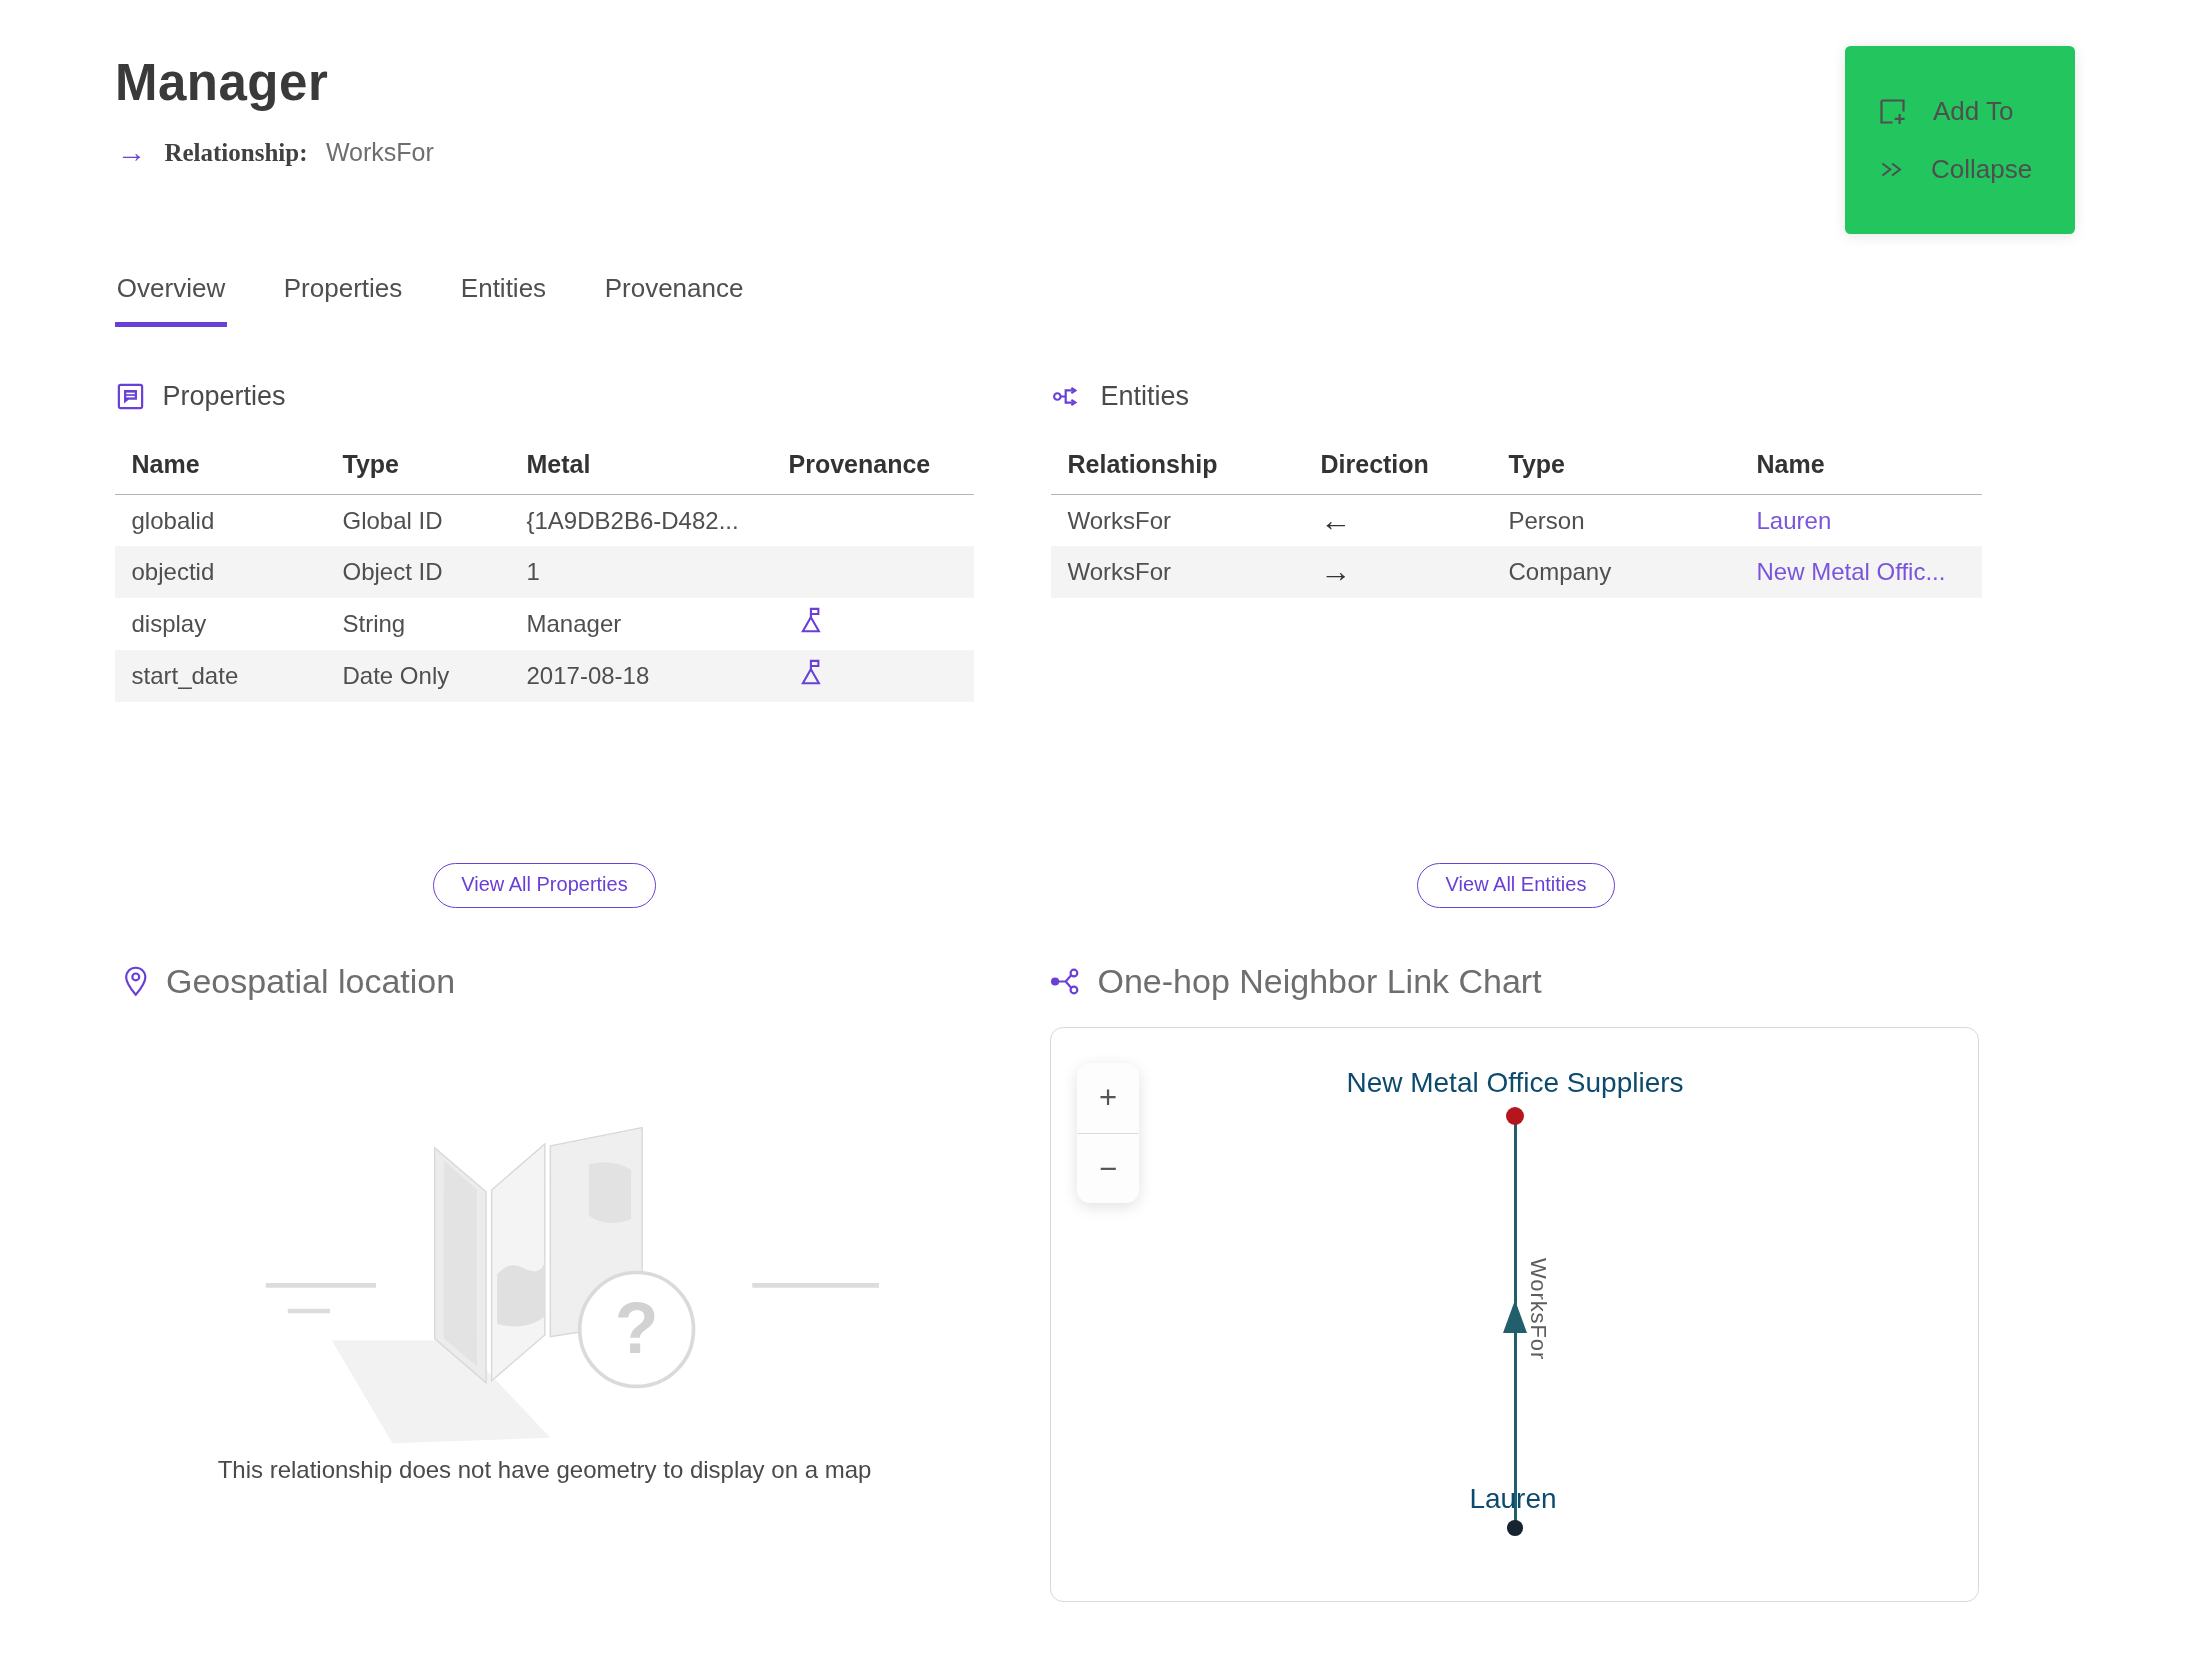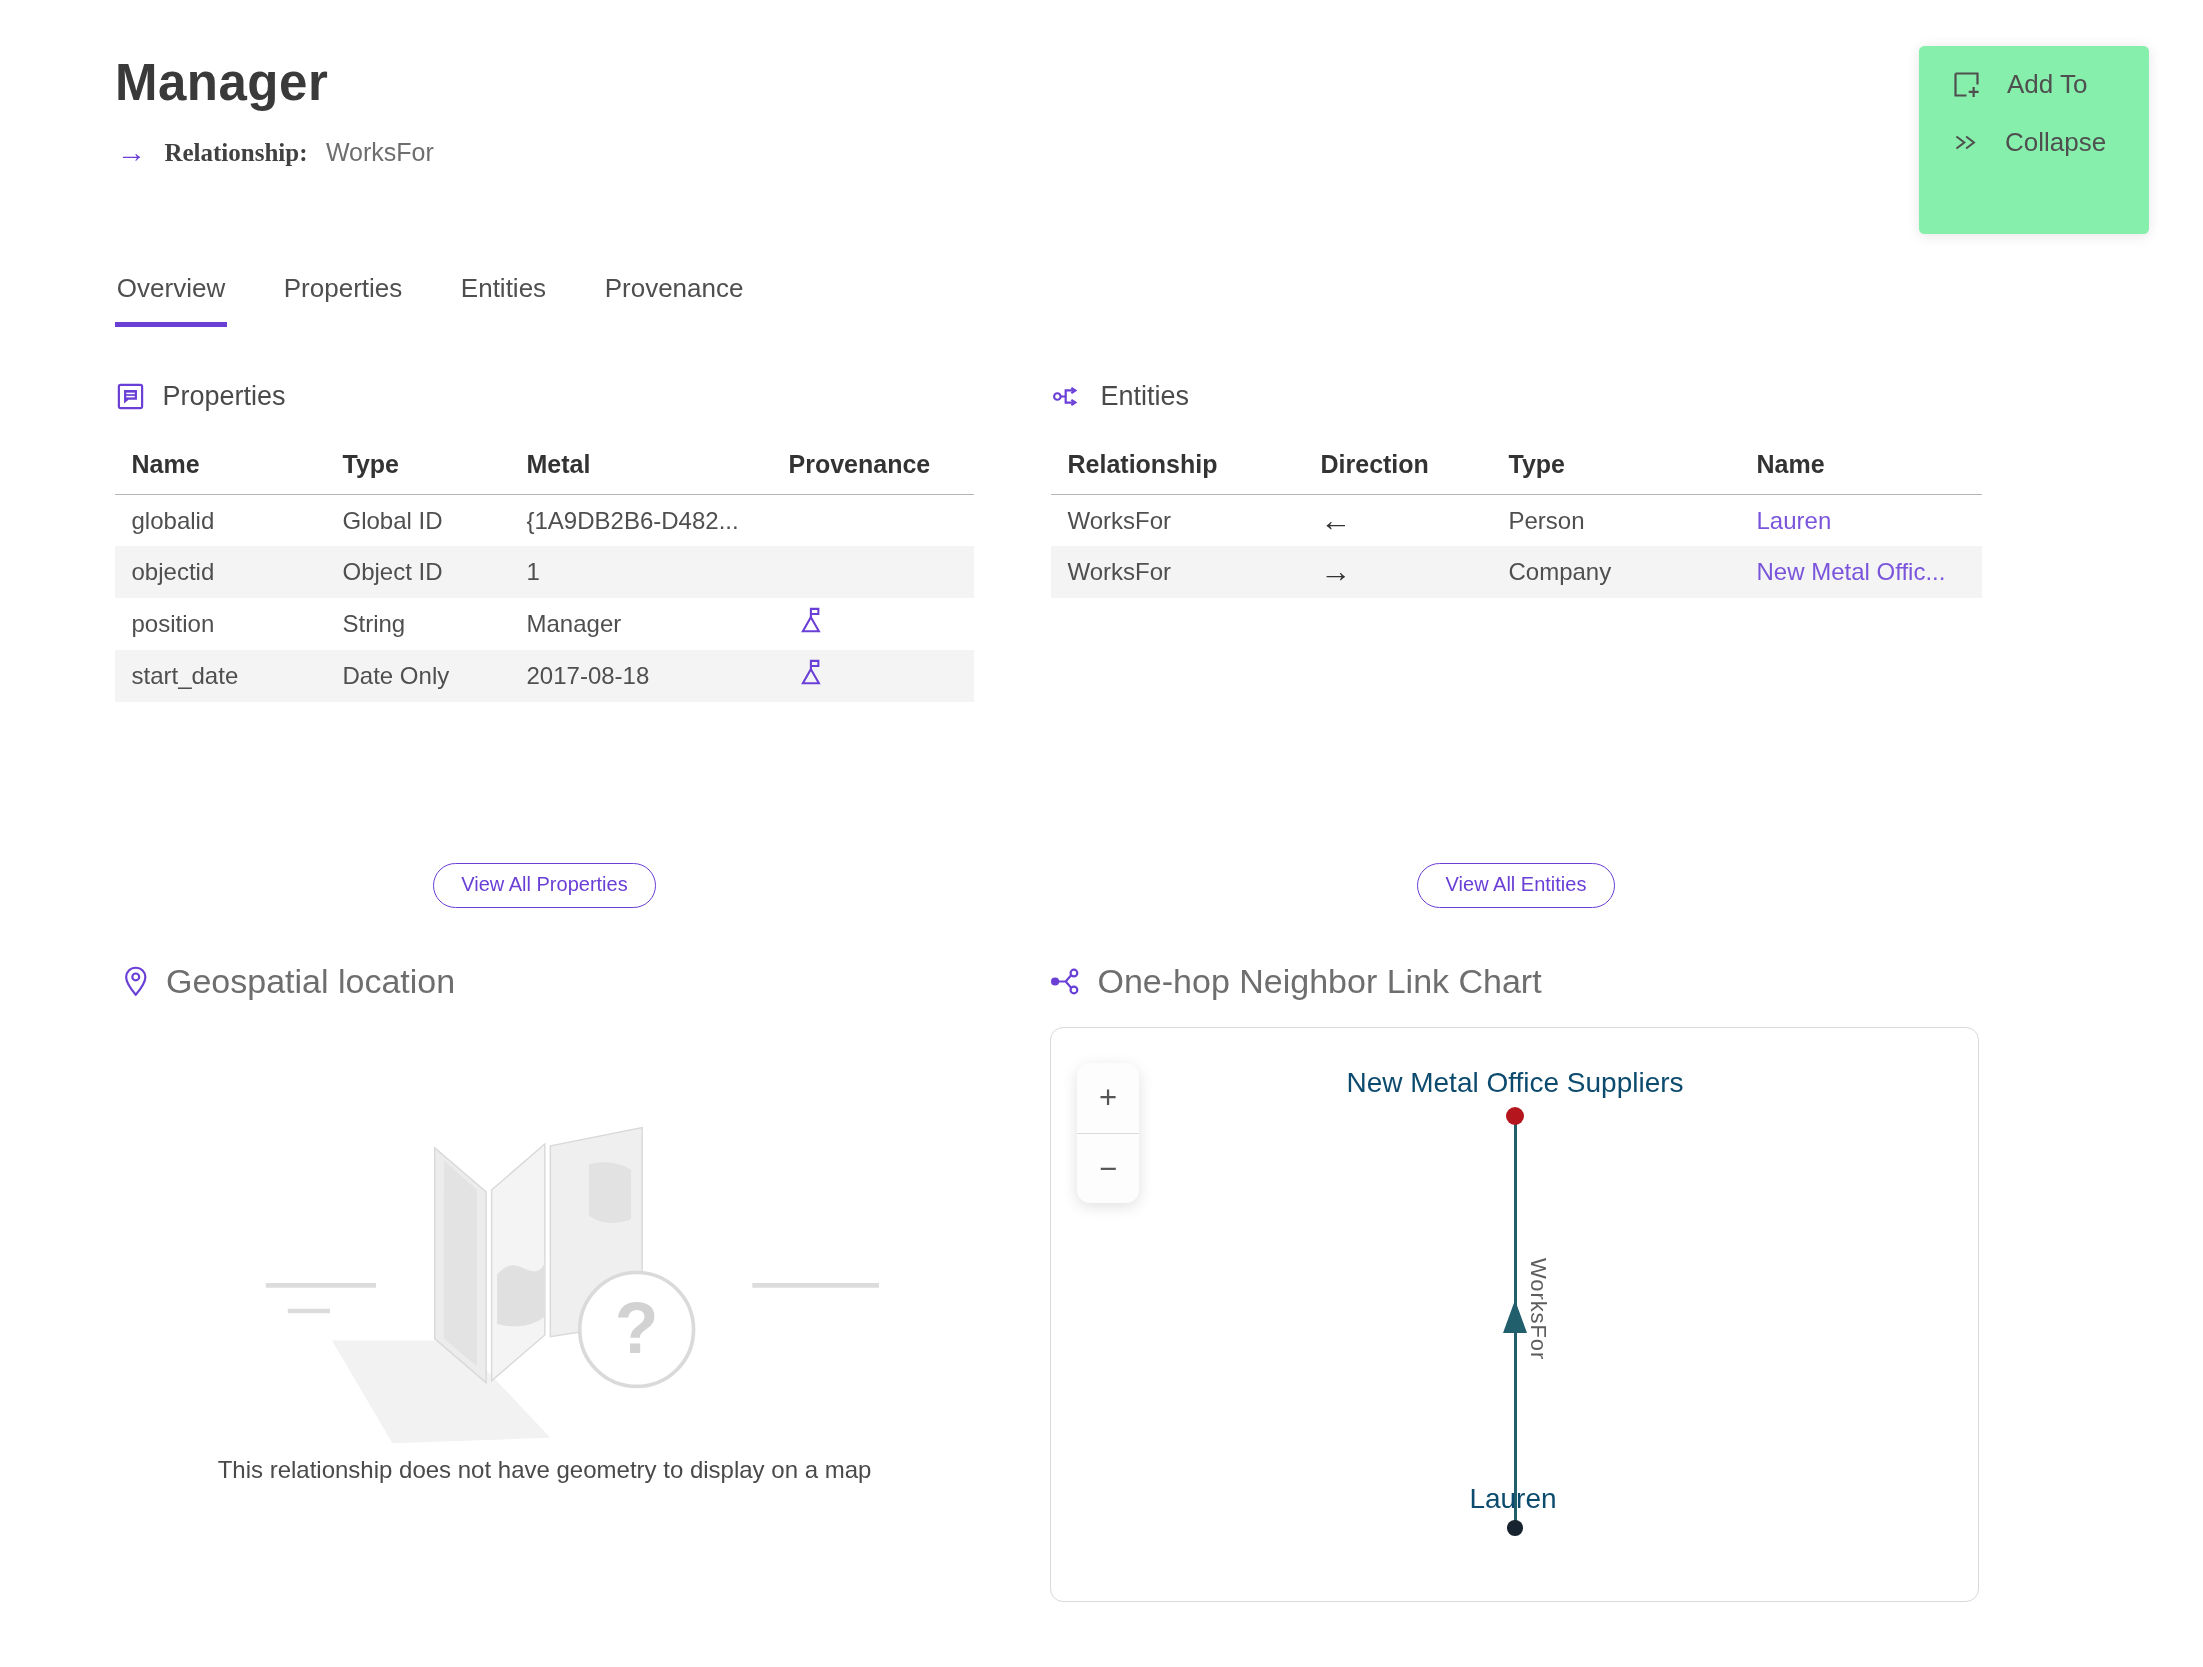--- a/index.html
+++ b/index.html
@@ -8,23 +8,23 @@
   .page { position:relative; width:2204px; height:1668px; background:#fff; overflow:hidden; }
 
   
   .page-title { position:absolute; left:115px; top:53px; font-size:51px; font-weight:700; color:#3a3a3a; letter-spacing:0.5px; }
   .subtitle { position:absolute; left:117px; top:138px; display:flex; align-items:center; gap:18.4px; }
   .subtitle .type-arrow { color:var(--accent,#6a3fd6); font-size:29px; line-height:1; }
   .subtitle .sub-label { font-size:25px; font-weight:700; color:#414141;font-family:Liberation Serif, serif; }
   .subtitle .sub-value { font-size:25px; color:#6e6e6e; }
 
   
-  .actions-card { position:absolute; left:1919px; top:46px; width:230px; height:188px;
-    background:#86efac; border-radius:5.5px; box-shadow:0 1.8px 13px rgba(0,0,0,.10);
-    display:flex; flex-direction:column; justify-content:flex-start; padding:9.2px 0; }
+  .actions-card { position:absolute; left:1845px; top:46px; width:230px; height:188px;
+    background:#22c55e; border-radius:5.5px; box-shadow:0 1.8px 13px rgba(0,0,0,.10);
+    display:flex; flex-direction:column; justify-content:center; padding:9.2px 0; }
   .action-row { display:flex; align-items:center; gap:24px; padding:13px 0 13px 31px; cursor:pointer; background:none; border:none; font-family:inherit; }
   .action-row .a-label { font-size:26px; color:#4f4f4f; }
 
   
   .tabs { position:absolute; left:115px; top:273px; display:flex; gap:55px; }
   .tab { font-size:26px; color:#4f4f4f; padding:0 1.8px 18.4px 1.8px; border:none; background:none; font-family:inherit; cursor:pointer; border-bottom:5.5px solid transparent; }
   .tab.active { border-bottom-color:var(--accent,#6a3fd6); }
 
   
   .section-head { display:flex; align-items:center; gap:16.5px; }
@@ -138,21 +138,21 @@
           <td>{1A9DB2B6-D482...</td>
           <td></td>
         </tr>
         <tr class="stripe">
           <td>objectid</td>
           <td>Object ID</td>
           <td>1</td>
           <td></td>
         </tr>
         <tr>
-          <td>position</td>
+          <td>display</td>
           <td>String</td>
           <td>Manager</td>
           <td class="flag-cell">
             <svg width="27.5" height="31" viewBox="0 0 24 26" fill="none" stroke="var(--accent,#6a3fd6)" stroke-width="1.8">
               <path d="M13 10 V2 H19.5 V6.5 H13"></path>
               <path d="M13 9.2 L20 21.5 H6 Z"></path>
             </svg>
           </td>
         </tr>
         <tr class="stripe">

